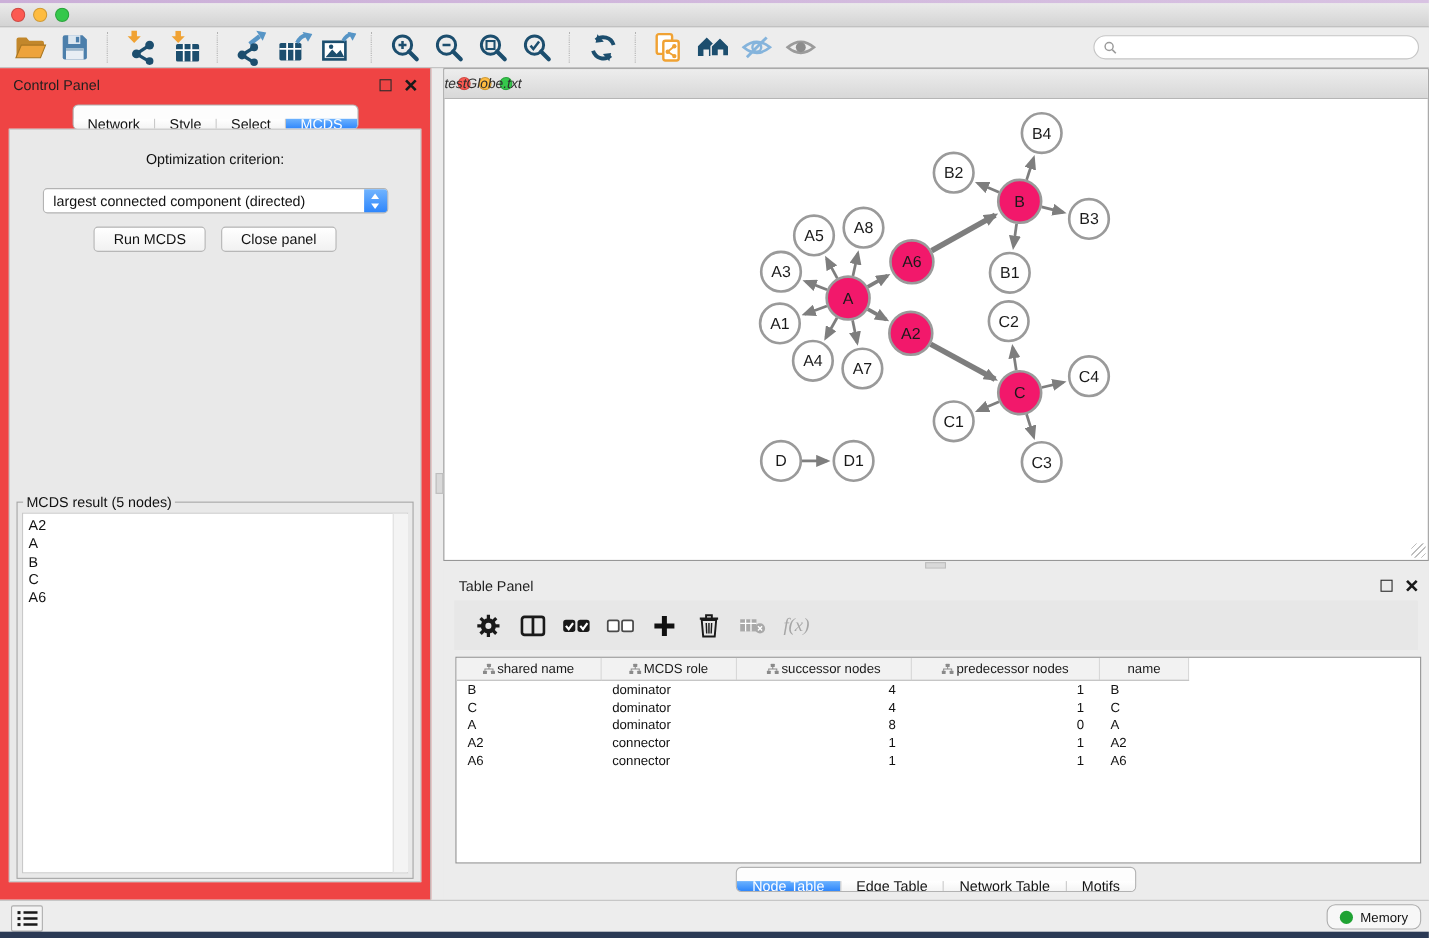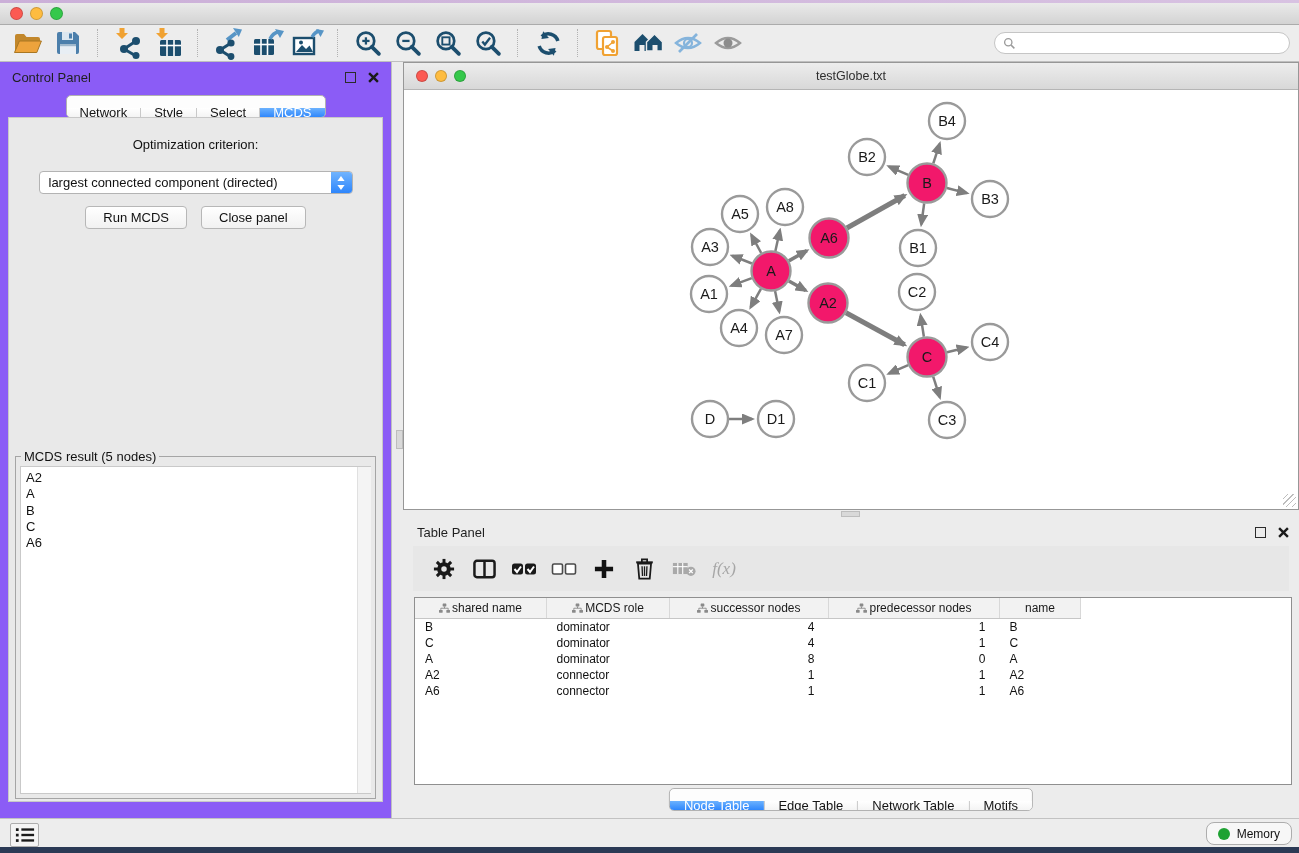--- a/index.html
+++ b/index.html
@@ -19,21 +19,21 @@
   .win-title{position:absolute;left:0;right:0;top:3px;text-align:center;font-size:13px;color:#3D3D3D;}
   
   .toolbar{position:absolute;top:25px;left:0;right:0;height:37px;background:#EDEDED;
            border-bottom:1px solid #BFBFBF;display:flex;align-items:center;padding-left:8px;box-sizing:border-box;}
   .tb-btn{height:32px;min-width:36px;display:flex;align-items:center;justify-content:center;margin:0 2px;cursor:default;}
   .tb-sep{width:1px;height:28px;border-left:1px dotted #B2B2B2;margin:0 9px;}
   .search-wrap{margin-left:auto;margin-right:9px;width:296px;height:22px;border:1px solid #C5C5C5;border-radius:12px;
                background:#fff;display:flex;align-items:center;padding:0 8px;box-sizing:border-box;}
   .search-wrap input{border:none;outline:none;flex:1;font-size:12px;font-family:"Liberation Sans",sans-serif;background:transparent;margin-left:5px;}
   
-  .control-panel{position:absolute;left:0;top:62px;width:392px;height:756px;background:#8b5cf6;border-right:1px solid #C0C0C0;box-sizing:border-box;}
+  .control-panel{position:absolute;left:0;top:62px;width:392px;height:756px;background:#ef4444;border-right:1px solid #C0C0C0;box-sizing:border-box;}
   .panel-head{height:30px;display:flex;align-items:center;padding:0 12px;font-size:13px;color:#1F1F1F;}
   .panel-head .spacer{flex:1}
   .float-btn{width:11px;height:11px;border:1.6px solid #2B2B2B;box-sizing:border-box;margin-right:12px;background:#fff0;}
   .seg{display:inline-flex;border:1px solid #B2B2B2;border-radius:5px;background:#FDFDFD;overflow:hidden;height:21px;}
   .seg-item{display:flex;align-items:center;padding:0 13px;font-size:13px;color:#141414;border-left:1px solid #C9C9C9;background:linear-gradient(#FFFFFF,#F4F4F4);margin-top:12px;}
   .seg-item:first-child{border-left:none}
   .seg-item.active{background:linear-gradient(#6CB2FE,#2F87FC);color:#fff;}
   .cp-tabs{position:absolute;top:33px;left:50%;transform:translateX(-50%);}
   .content-box{position:absolute;left:8px;right:8px;top:55px;bottom:16px;background:#E9E9E9;border:1px solid #C8C8C8;}
   .opt-label{text-align:center;margin-top:19px;font-size:13px;color:#111;}
@@ -45,21 +45,21 @@
   .result-group{position:absolute;left:6px;right:6px;top:338px;bottom:2px;border:1px solid #A5A5A5;}
   .result-title{position:absolute;top:-8px;left:5px;background:#E9E9E9;padding:0 3px;font-size:13px;color:#111;}
   .result-list{position:absolute;left:4px;right:4px;top:9px;bottom:4px;background:#fff;border:1px solid #C9C9C9;overflow:hidden;}
   .result-scroll{position:absolute;right:0;top:0;bottom:0;width:13px;background:#F4F4F4;border-left:1px solid #E0E0E0;}
   .result-item{font-size:13px;color:#111;line-height:16.3px;padding-left:5px;}
   .result-item:first-child{padding-top:3px}
   
   .net-win{position:absolute;left:403px;top:62px;width:896px;height:448px;background:#fff;border:1px solid #979797;box-sizing:border-box;}
   .net-title{position:relative;height:26px;background:linear-gradient(#EDEDED,#D8D8D8);border-bottom:1px solid #B5B5B5;}
   .net-title .tl-group{top:7px;left:12px;}
-  .net-title .t{position:absolute;left:0;right:0;top:6px;text-align:center;font-size:12.5px;color:#2E2E2E;}
+  .net-title .t{position:absolute;left:0;right:0;top:6px;text-align:left;font-size:12.5px;color:#2E2E2E;font-style:italic;}
   .net-canvas{position:absolute;left:0;right:0;top:27px;bottom:0;overflow:hidden;}
   .grip{position:absolute;right:2px;bottom:2px;width:13px;height:13px;
         background:repeating-linear-gradient(135deg,transparent 0 3px,#BDBDBD 3px 4px);}
   .splitter-v{position:absolute;left:396px;top:430px;width:7px;height:19px;background:#D9D9D9;border:1px solid #BDBDBD;box-sizing:border-box;}
   .splitter-h{position:absolute;left:841px;top:511px;width:19px;height:6px;background:#D9D9D9;border:1px solid #BDBDBD;box-sizing:border-box;}
   
   .table-panel{position:absolute;left:403px;top:517px;width:896px;height:301px;background:#ECECEC;}
   .tp-toolbar{position:absolute;left:10px;right:10px;top:29px;height:45px;background:#E7E7E7;display:flex;align-items:center;gap:10px;padding-left:16px;box-sizing:border-box;}
   .tp-btn{min-width:30px;height:30px;display:flex;align-items:center;justify-content:center;}
   .fx{font-family:"Liberation Serif",serif;font-style:italic;font-size:17px;color:#A6A6A6;}

